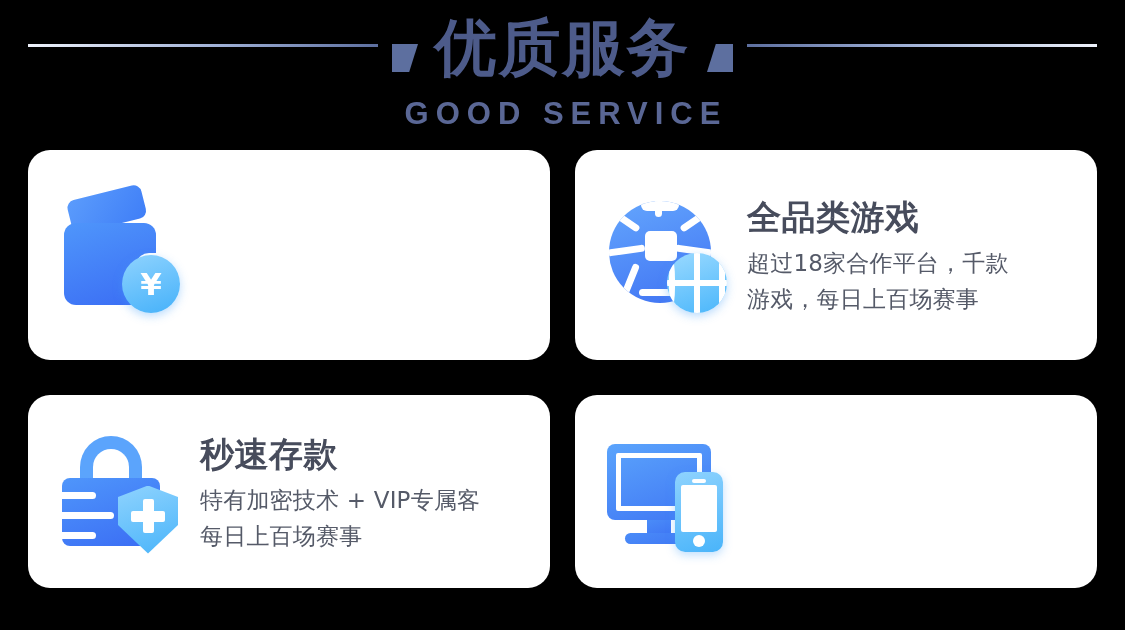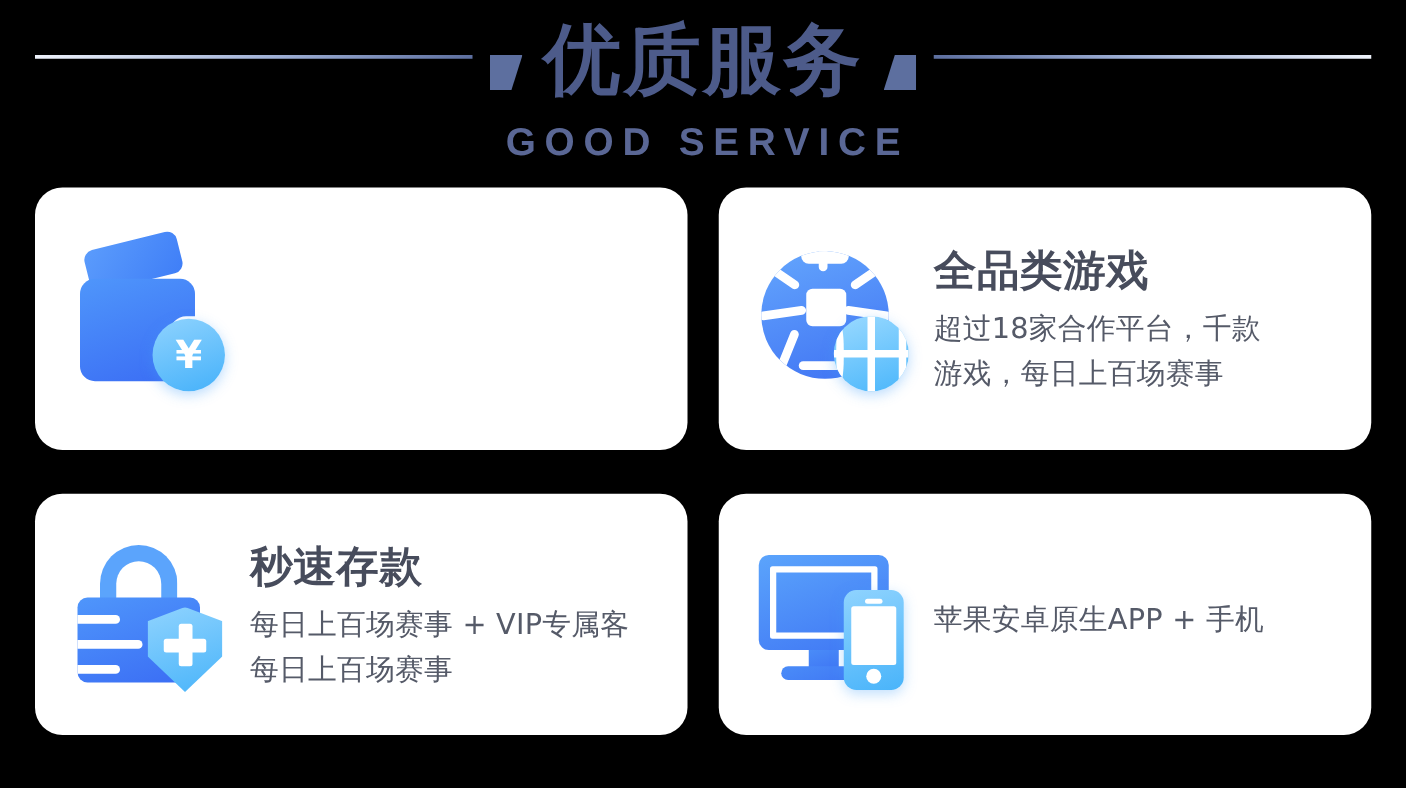--- a/index.html
+++ b/index.html
@@ -383,34 +383,33 @@
       <div class="lock-body"></div>
       <div class="lock-dash" style="left:4px;top:60px;width:34px;"></div>
       <div class="lock-dash" style="left:4px;top:80px;width:52px;"></div>
       <div class="lock-dash" style="left:4px;top:100px;width:34px;"></div>
       <div class="shield"></div>
       <div class="shield-cross-h"></div>
       <div class="shield-cross-v"></div>
     </div>
     <div class="card-text">
       <div class="card-title">秒速存款</div>
-      <div class="card-sub">每日上百场赛事 + VIP专属客</div>
+      <div class="card-sub">特有加密技术 + VIP专属客</div>
       <div class="card-sub" style="margin-top:0;">每日上百场赛事</div>
     </div>
   </div>
 
   <div class="card">
     <div class="card-icon">
       <div class="monitor"></div>
       <div class="monitor-neck"></div>
       <div class="monitor-base"></div>
       <div class="phone">
         <div class="phone-speaker"></div>
         <div class="phone-screen"></div>
         <div class="phone-home"></div>
       </div>
     </div>
     <div class="card-text">
-      <div class="card-sub">苹果安卓原生APP + 手机</div>
     </div>
   </div>
 
 </div>
 
 </body></html>

